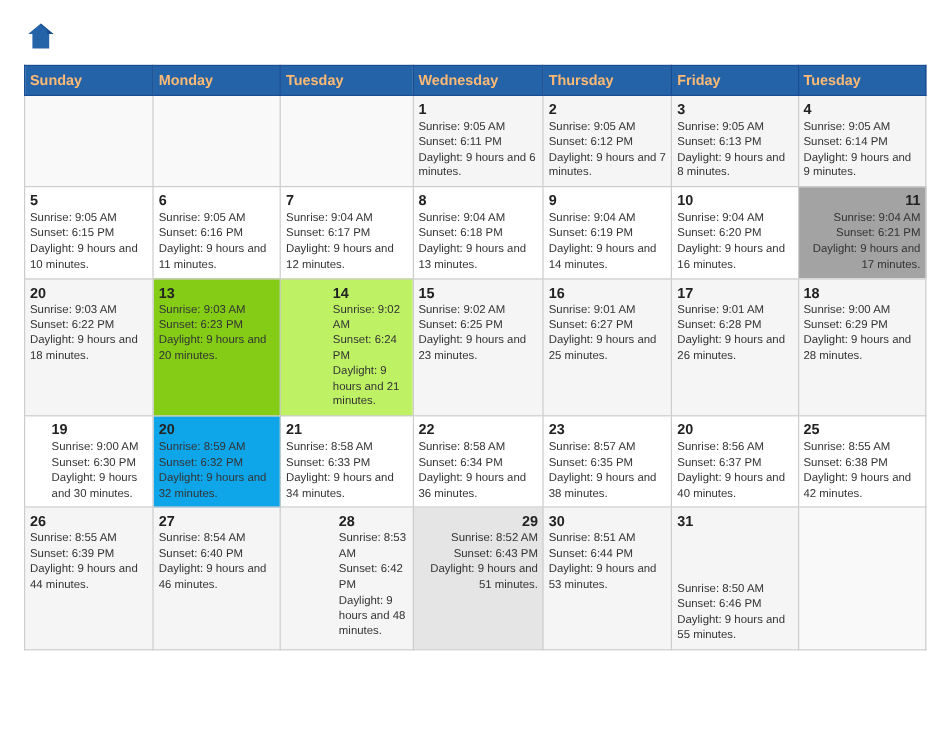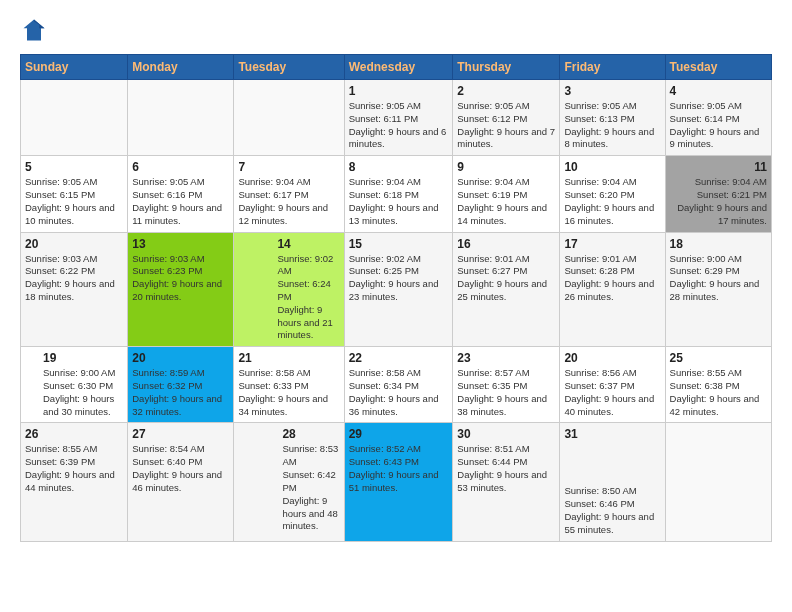--- a/index.html
+++ b/index.html
@@ -295,21 +295,21 @@
             <div class="day-info" style="white-space: pre-line;">Sunrise: 8:54 AM
 Sunset: 6:40 PM
 Daylight: 9 hours and 46 minutes.</div>
           </td>
           <td style="background: rgb(245, 245, 245); padding-left: 48px;">
             <div class="day-num">28</div>
             <div class="day-info" style="white-space: pre-line;">Sunrise: 8:53 AM
 Sunset: 6:42 PM
 Daylight: 9 hours and 48 minutes.</div>
           </td>
-          <td style="background: #0ea5e9;">
+          <td style="background: #e5e5e5; text-align: right;">
             <div class="day-num">29</div>
             <div class="day-info" style="white-space: pre-line;">Sunrise: 8:52 AM
 Sunset: 6:43 PM
 Daylight: 9 hours and 51 minutes.</div>
           </td>
           <td style="background: rgb(245, 245, 245);">
             <div class="day-num">30</div>
             <div class="day-info" style="white-space: pre-line;">Sunrise: 8:51 AM
 Sunset: 6:44 PM
 Daylight: 9 hours and 53 minutes.</div>

